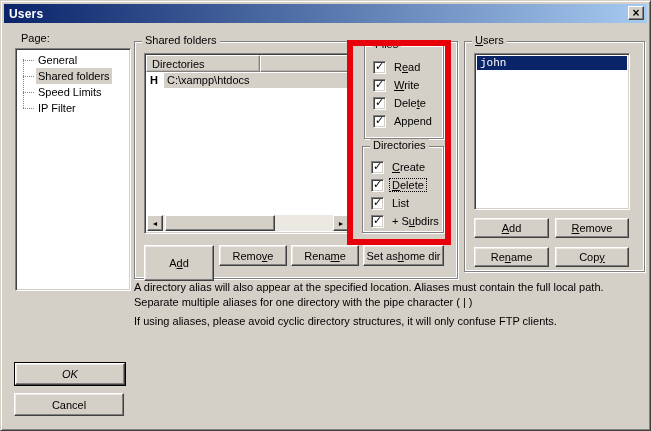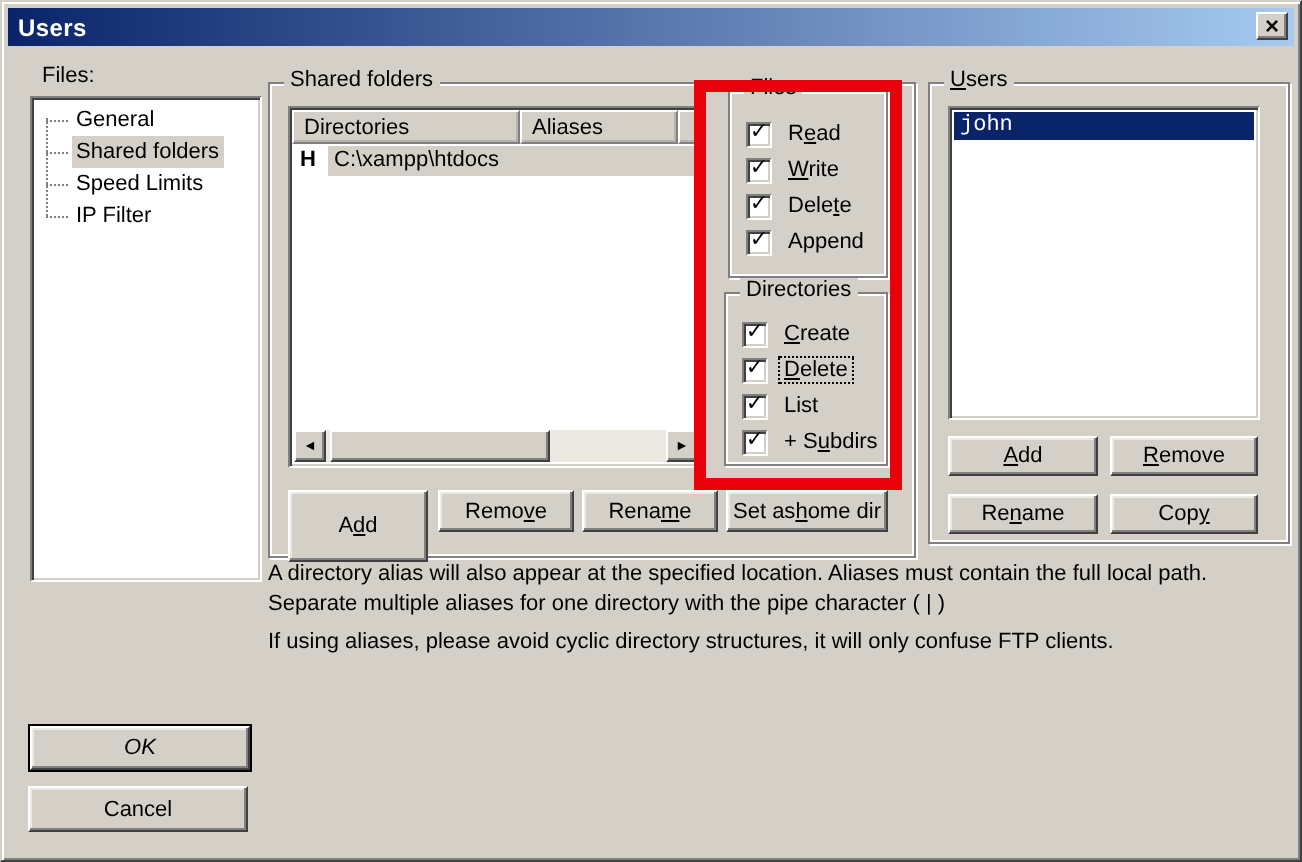--- a/index.html
+++ b/index.html
@@ -107,21 +107,21 @@
 
 <div id="dialog">
 
   <div class="titlebar">
     <span class="title">Users</span>
     <div class="closebtn">
       <span>×</span>
     </div>
   </div>
 
-  <div class="statictext" style="left:20px;top:30px;">Files:</div>
+  <div class="statictext" style="left:20px;top:30px;">Page:</div>
   <div class="treebox sunken">
     <div class="vline"></div>
     <div class="titem" style="top:3px;">
       <span class="stub"></span>
       <span class="tlabel">General</span>
     </div>
     <div class="titem" style="top:19px;">
       <span class="stub"></span>
       <span class="tlabel sel">Shared folders</span>
     </div>
@@ -135,21 +135,20 @@
     </div>
   </div>
 
   <div class="groupbox" style="left:133px;top:40px;width:324px;height:238px;">
     <span class="grouplabel">Shared folders</span>
   </div>
 
   <div class="listview sunken">
     <div class="lvhead">
       <div class="hcell" style="width:114px;">Directories</div>
-      <div class="hcell" style="width:79px;">Aliases</div>
       <div class="hcell" style="flex:1;"></div>
     </div>
     <div class="lvrow">
       <span class="homemark">H</span>
       <span class="rowsel">C:\xampp\htdocs</span>
     </div>
     <div class="hscroll">
       <div class="sbtn" style="left:0;">
         <span>◄</span>
       </div>

